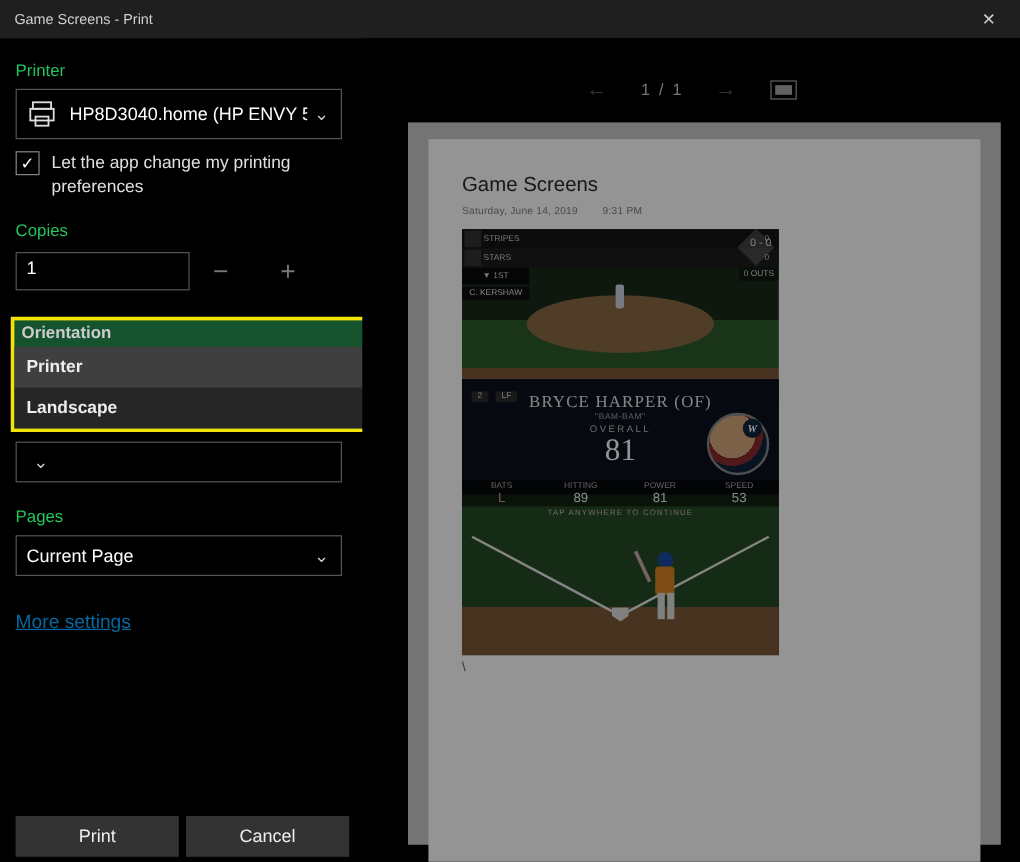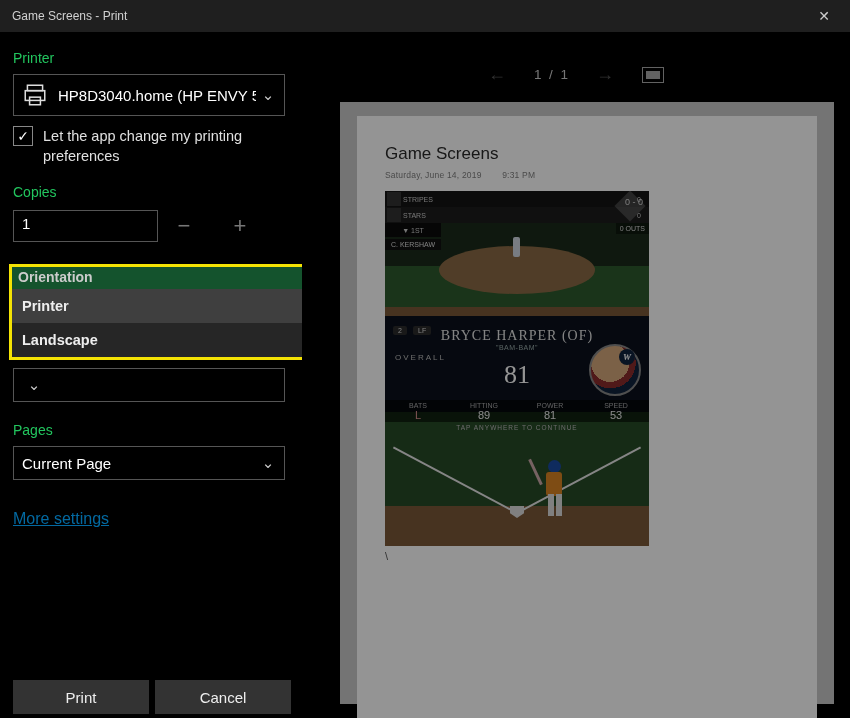--- a/index.html
+++ b/index.html
@@ -68,21 +68,21 @@
   .shot1 .mound { position:absolute; left:54px; top:55px; width:156px; height:48px; border-radius:50%; background:#8a6a45; }
   .shot1 .pitcher { position:absolute; left:128px; top:46px; width:7px; height:20px; background:#cfd6e0; border-radius:2px; }
   .shot1 .dia { position:absolute; right:8px; top:4px; width:22px; height:22px; transform:rotate(45deg); background:rgba(200,200,200,.25); }
 
   .shot2 { position:absolute; left:28px; top:200px; width:264px; height:230px; background:#101216; overflow:hidden; }
   .shot2 .top { height:96px; background:#0b111c; padding:8px 10px; color:#e4e4e4; position:relative; }
   .shot2 .tag { position:absolute; left:8px; top:10px; background:#2b2b2b; color:#ddd; font-size:7px; padding:1px 5px; border-radius:2px; }
   .shot2 .tag2 { position:absolute; left:28px; top:10px; background:#2b2b2b; color:#ddd; font-size:7px; padding:1px 5px; border-radius:2px; }
   .shot2 .pname { text-align:center; font-size:14px; font-weight:500; letter-spacing:1px; margin-top:4px; font-family:Georgia,serif; }
   .shot2 .nick { text-align:center; font-size:7px; color:#9aa; letter-spacing:.5px; }
-  .shot2 .ov { text-align:left; font-size:8px; color:#bbb; letter-spacing:2px; margin-top:2px; }
+  .shot2 .ov { text-align:center; font-size:8px; color:#bbb; letter-spacing:2px; margin-top:2px; }
   .shot2 .ovn { text-align:center; font-size:26px; color:#fff; font-family:Georgia,serif; margin-top:-2px; }
   .shot2 .ava { position:absolute; right:8px; top:28px; width:52px; height:52px; border-radius:50%; background:radial-gradient(circle at 40% 35%, #d4a77a 0 45%, #8b2b2b 45% 60%, #10233d 60% 100%); border:2px solid #888; }
   .shot2 .ava .w { position:absolute; right:4px; top:3px; width:16px; height:16px; border-radius:50%; background:#10233d; color:#fff; font-size:9px; font-weight:700; display:flex; align-items:center; justify-content:center; font-family:serif; font-style:italic; }
   .shot2 .statbar { position:absolute; left:0; right:0; top:84px; height:22px; background:rgba(0,0,0,.55); display:flex; font-size:7px; color:#aaa; align-items:flex-start; padding-top:2px; }
   .shot2 .statbar .c { flex:1; text-align:center; }
   .shot2 .statbar .c .v { font-size:11px; color:#eee; }
   .shot2 .statbar .c:first-child .v { color:#d98f8f; }
   .shot2 .tap { position:absolute; left:0; right:0; top:108px; text-align:center; font-size:6.5px; color:#bbb; letter-spacing:1px; }
   .shot2 .field { position:absolute; left:0; right:0; top:96px; bottom:0; background:linear-gradient(#274a27 0 70%, #7a5838 70% 100%); }
   .shot2 .plate { position:absolute; left:50%; bottom:28px; width:14px; height:12px; margin-left:-7px; background:#ddd; clip-path:polygon(0 0,100% 0,100% 60%,50% 100%,0 60%); }

